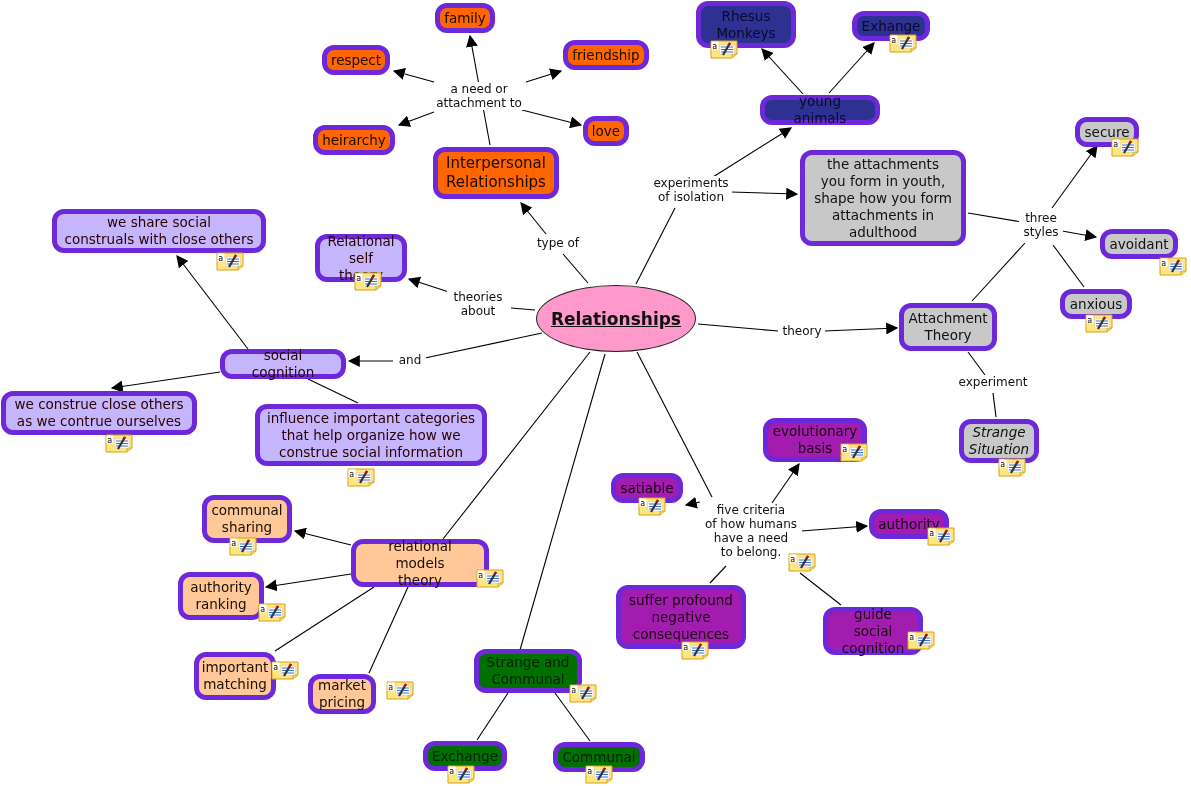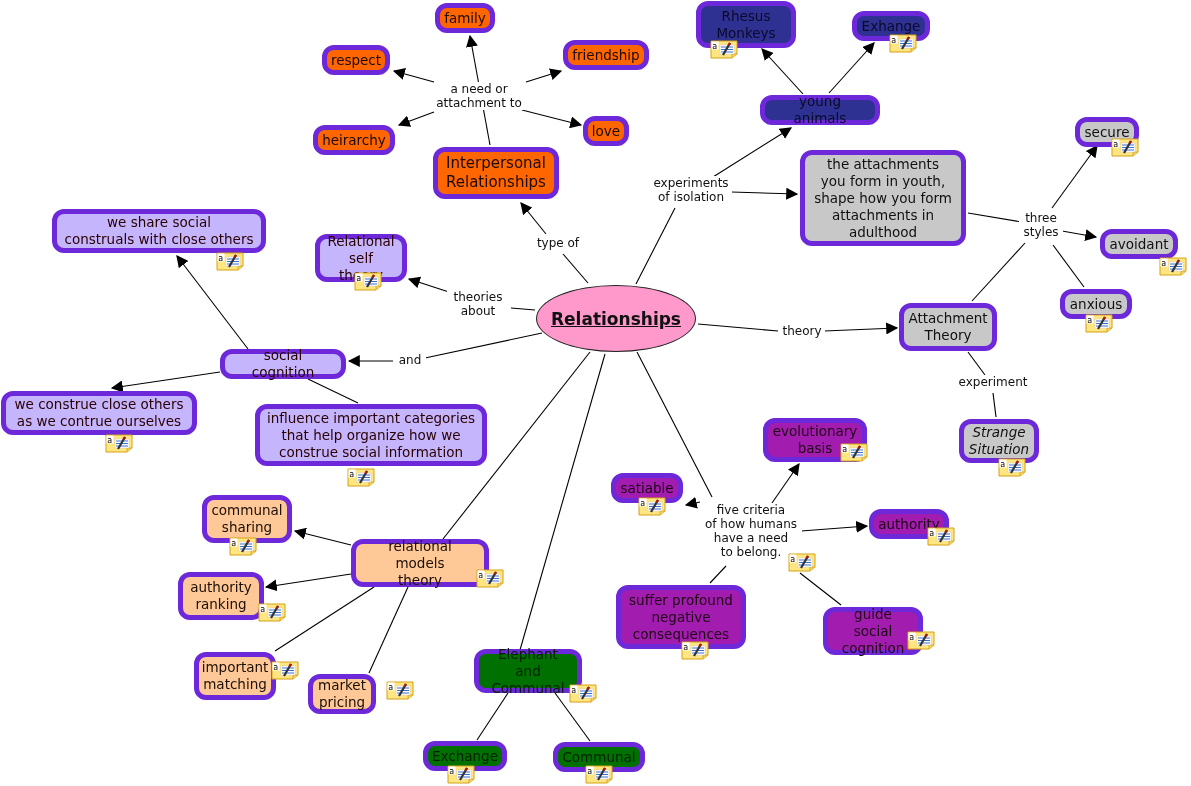--- a/index.html
+++ b/index.html
@@ -140,21 +140,21 @@
 theory</div>
 <div class="node peach" style="left:202px; top:495px; width:90px; height:48px;">communal
 sharing</div>
 <div class="node peach" style="left:178px; top:572px; width:86px; height:48px;">authority
 ranking</div>
 <div class="node peach" style="left:194px; top:652px; width:82px; height:48px;">important
 matching</div>
 <div class="node peach" style="left:308px; top:674px; width:68px; height:40px;">market
 pricing</div>
 
-<div class="node green" style="left:474px; top:649px; width:108px; height:44px;">Elephant and
+<div class="node green" style="left:474px; top:649px; width:108px; height:44px;">Strange and
 Communal</div>
 <div class="node green" style="left:423px; top:741px; width:84px; height:30px;">Exchange</div>
 <div class="node green" style="left:553px; top:742px; width:92px; height:28px;">Communal</div>
 
 <div class="link-label" style="left:434px; top:82px; width:88px;">a need or
 attachment to</div>
 <div class="link-label" style="left:533px; top:236px; width:48px;">type of</div>
 <div class="link-label" style="left:650px; top:176px; width:80px;">experiments
 of isolation</div>
 <div class="link-label" style="left:1019px; top:211px; width:42px;">three

